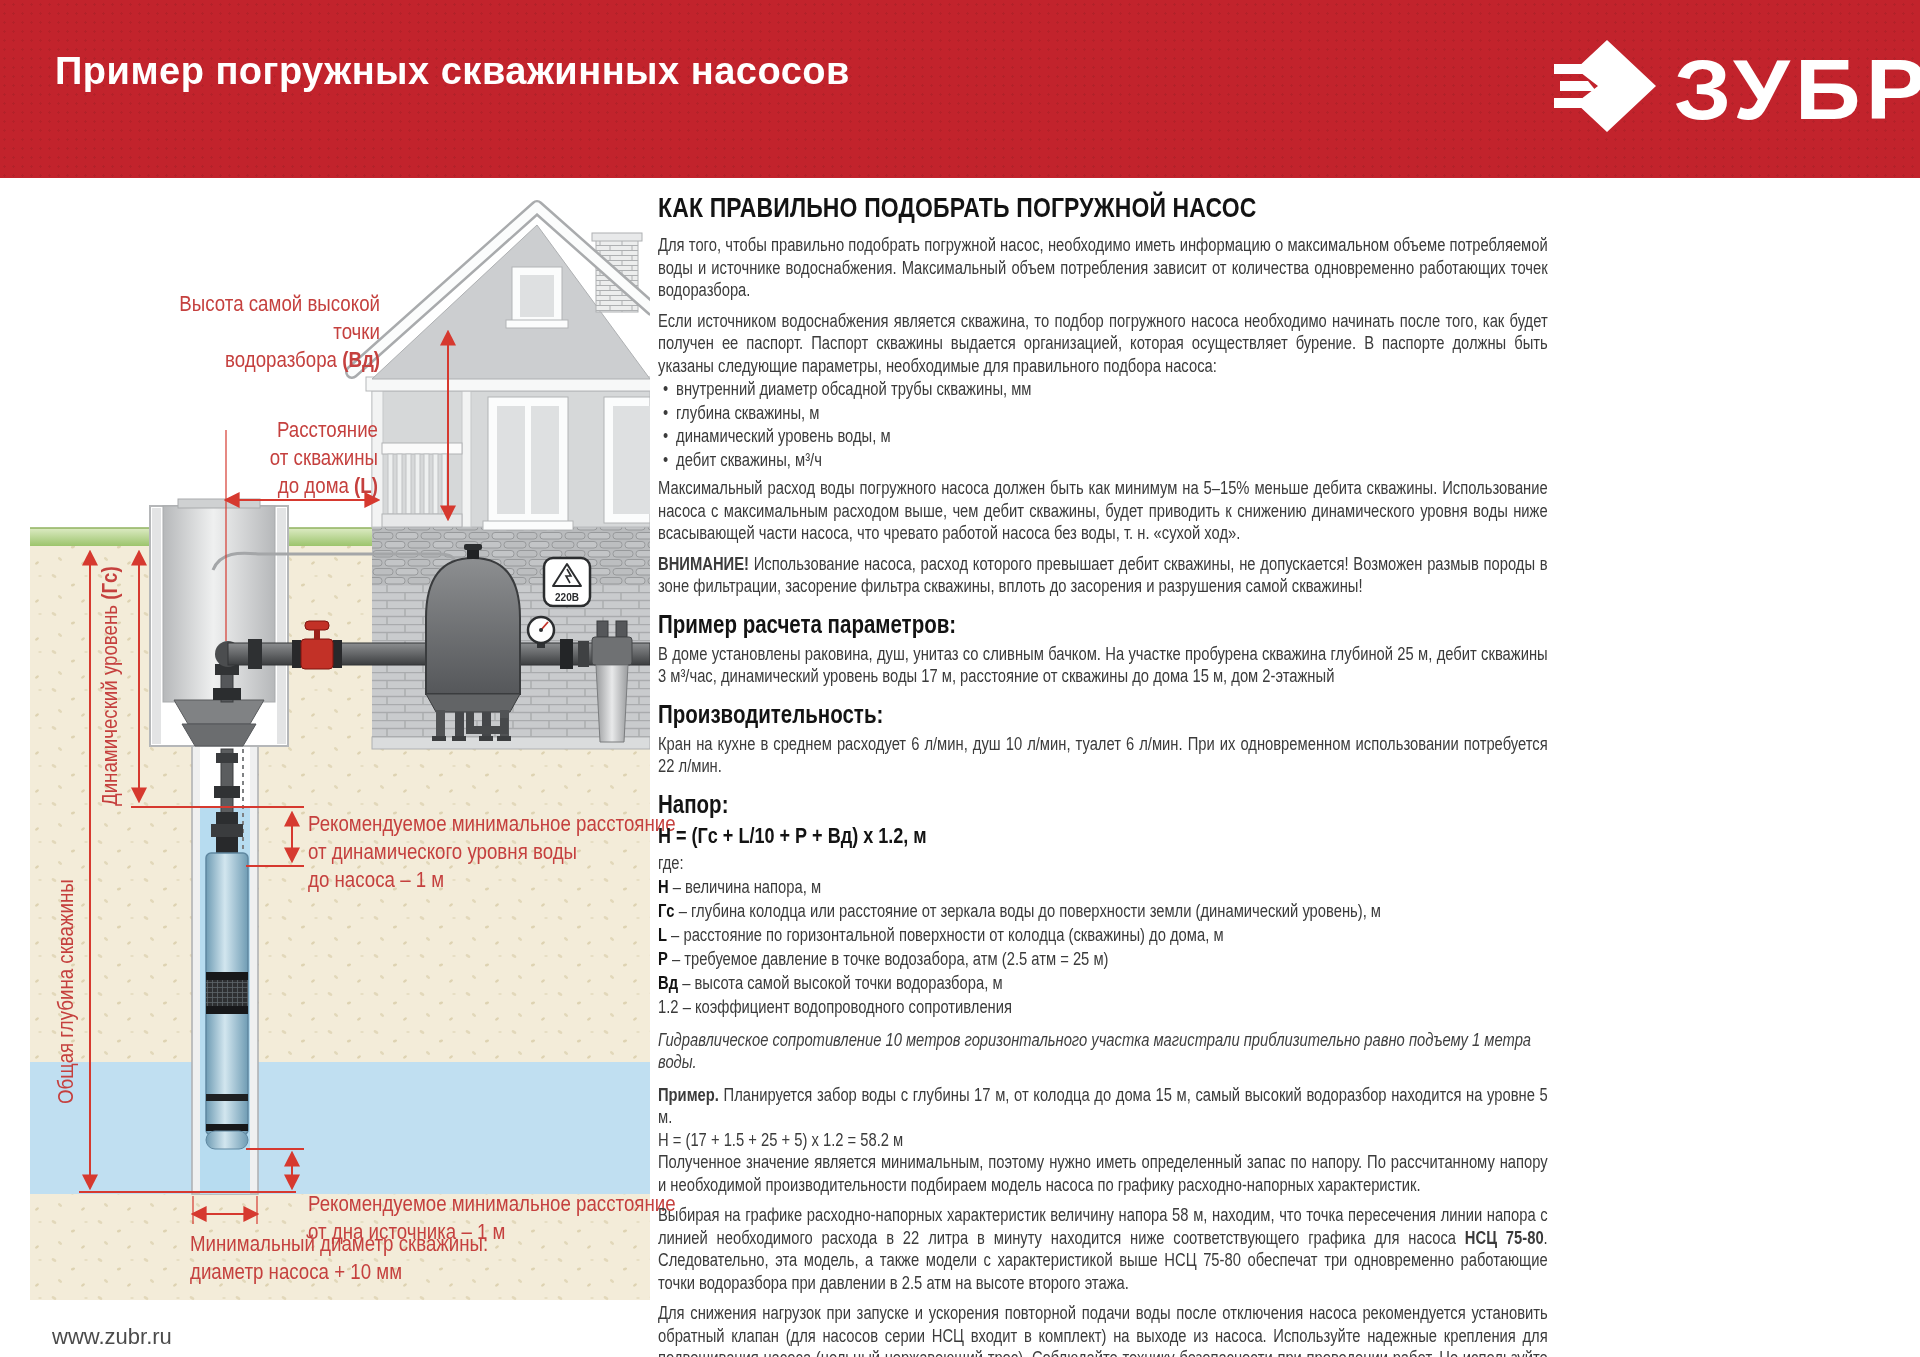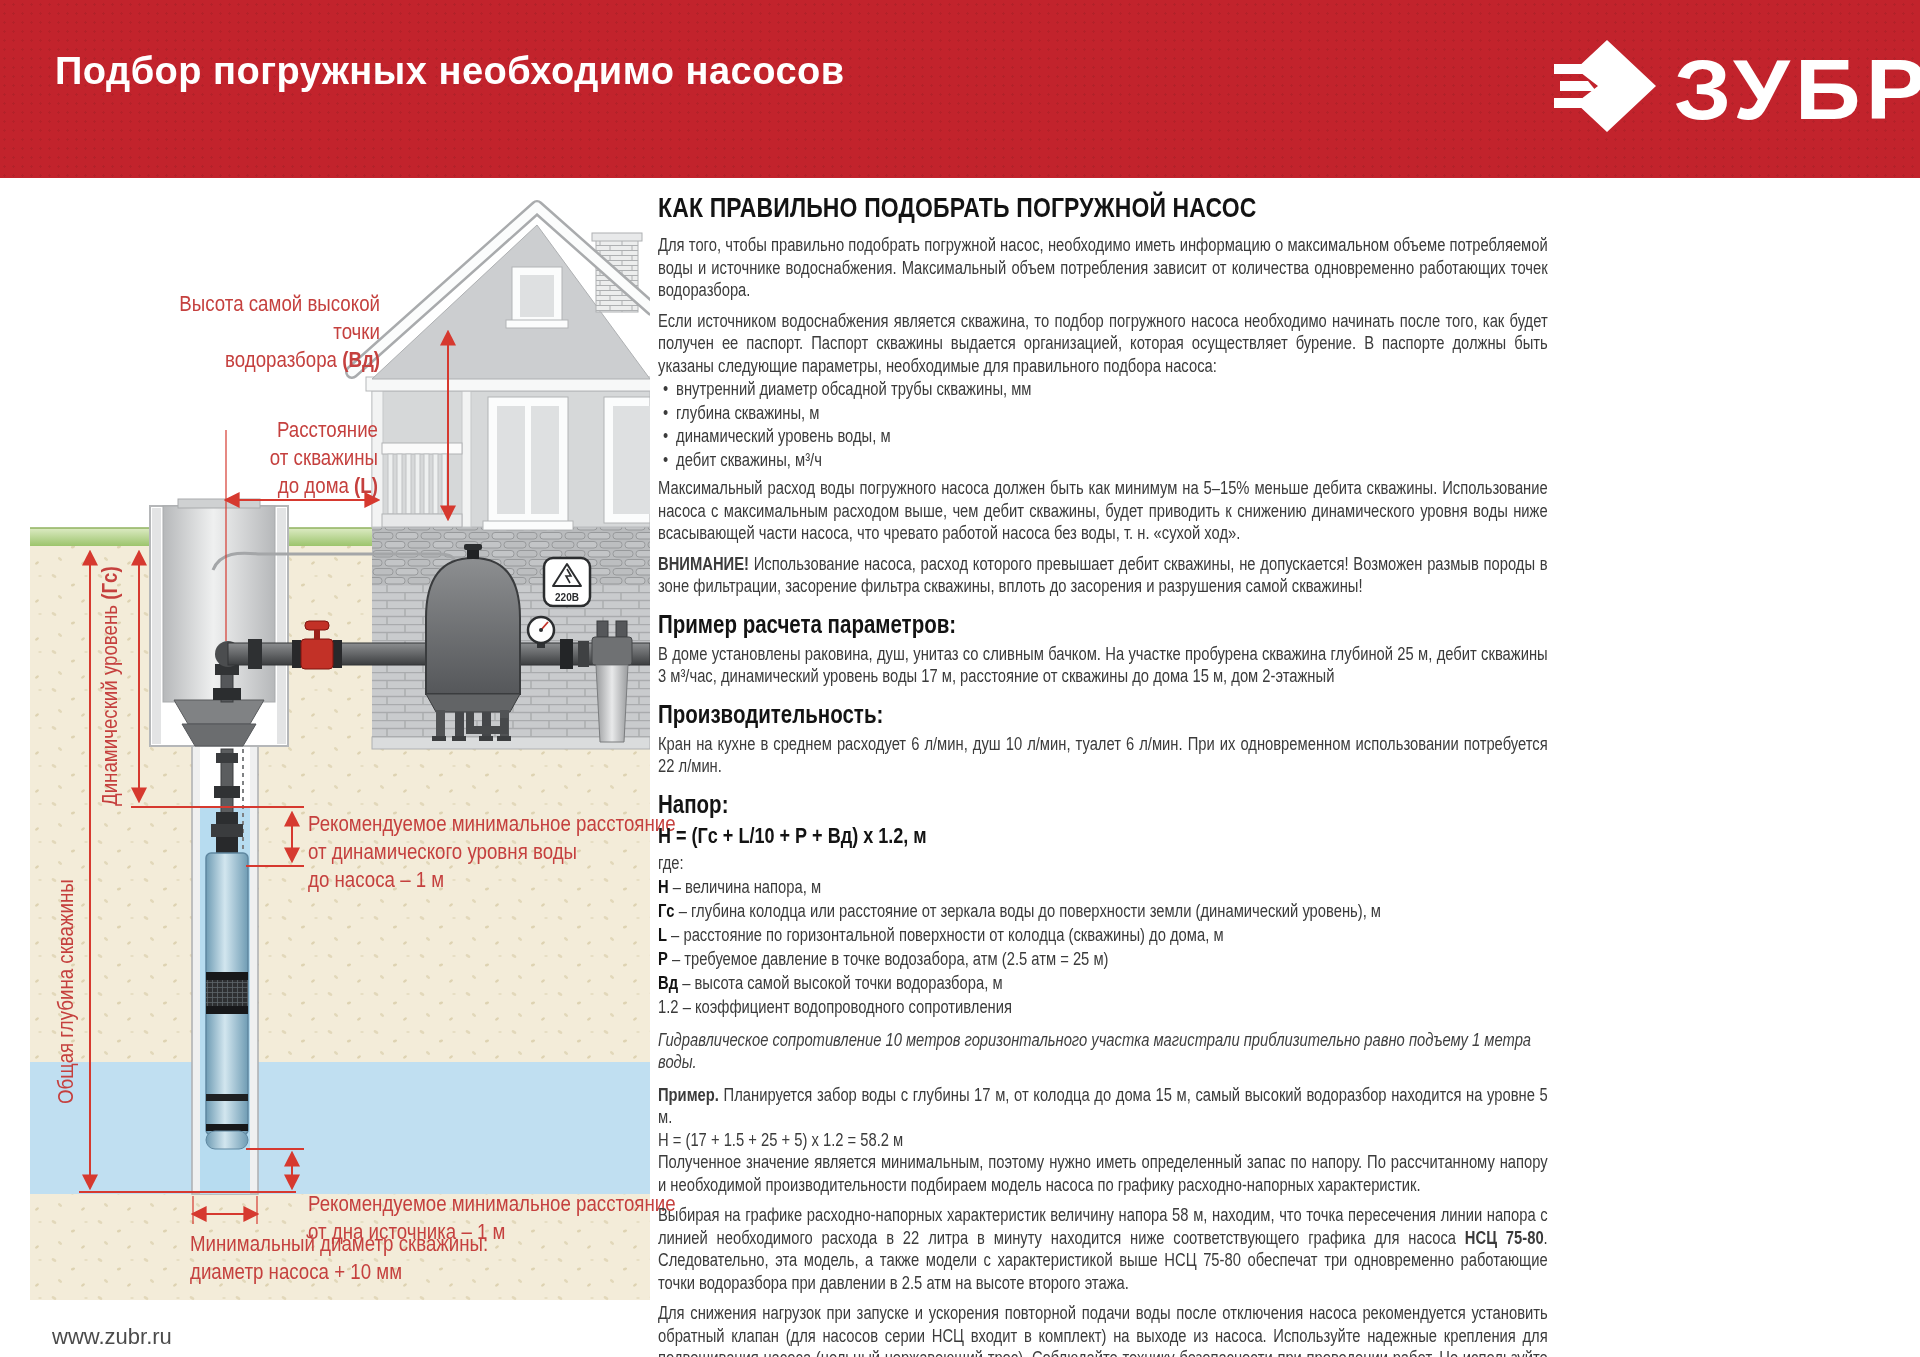--- a/index.html
+++ b/index.html
@@ -40,21 +40,21 @@
   .defline b{color:#131313;}
   .note{font-style:italic;color:#3f3f3f;margin:10px 0 10px 0;}
   .footer-url{position:absolute;left:52px;top:1324px;font-size:22px;color:#4b4b4b;}
 </style>
 </head>
 <body>
 
 <div class="page">
 
   <div class="header">
-    <div class="header-title">Подбор погружных необходимо насосов</div>
+    <div class="header-title">Пример погружных скважинных насосов</div>
     <div class="logo">
       <svg width="110" height="104" viewBox="0 0 110 104">
         <path d="M55,6 L104,52 L55,98 L24,69 L46,52 L24,35 Z" fill="#ffffff"></path>
         <path d="M2,30 L30,30 L38,40 L2,40 Z" fill="#ffffff"></path>
         <path d="M8,47 L36,47 L44,57 L8,57 Z" fill="#ffffff"></path>
         <path d="M2,64 L30,64 L38,74 L2,74 Z" fill="#ffffff"></path>
       </svg>
       <div class="logo-word">ЗУБР</div>
     </div>
   </div>

